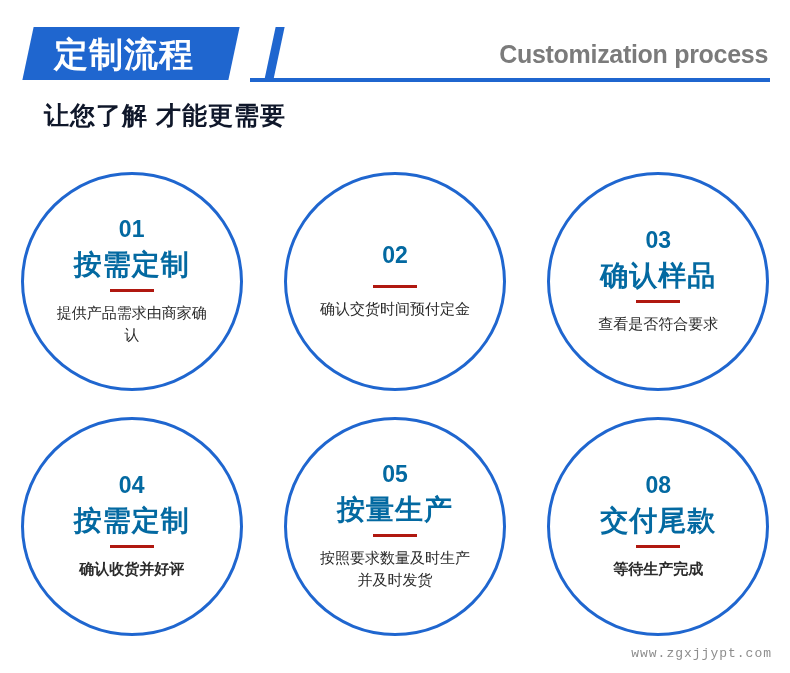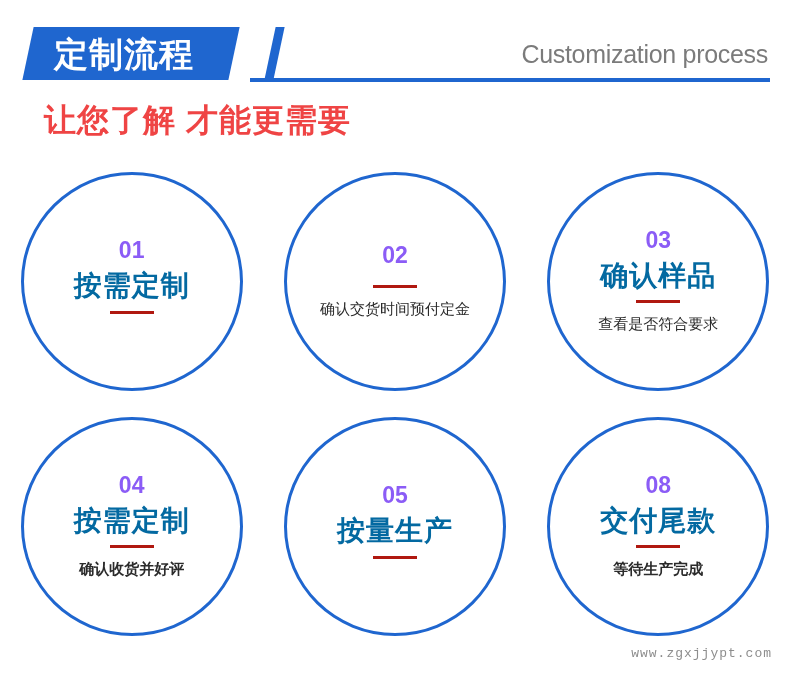--- a/index.html
+++ b/index.html
@@ -64,31 +64,31 @@
     height: 4px;
     background: #1f66cf;
   }
 
   .header-en {
     position: absolute;
     right: 22px;
     top: 40px;
     color: #7b7b7b;
     font-size: 25px;
-    font-weight: normal;
+    font-weight: bold;
     letter-spacing: -0.3px;
     white-space: nowrap;
   }
 
   .subtitle {
     position: absolute;
     left: 44px;
     top: 99px;
-    color: #ef4444;
-    font-size: 32px;
+    color: #0f172a;
+    font-size: 25px;
     font-weight: bold;
     letter-spacing: 1px;
     white-space: nowrap;
   }
 
   
   .steps {
     position: absolute;
     left: 0;
     top: 172px;
@@ -106,21 +106,21 @@
     border-radius: 50%;
     display: flex;
     flex-direction: column;
     align-items: center;
     justify-content: center;
     text-align: center;
     padding: 0 22px;
   }
 
   .num {
-    color: #8b5cf6;
+    color: #0369a1;
     font-size: 23px;
     font-weight: bold;
     line-height: 1;
     margin-bottom: 9px;
   }
 
   .title {
     color: #0369a1;
     font-size: 28px;
     font-weight: bold;
@@ -175,20 +175,21 @@
 </div>
 
 <div class="subtitle">让您了解  才能更需要</div>
 
 <div class="steps">
 
   <div class="circle">
     <div class="num">01</div>
     <div class="title">按需定制</div>
     <div class="divider"></div>
+    <div class="desc">提供产品需求由商家确认</div>
   </div>
 
   <div class="circle">
     <div class="num">02</div>
     <div class="divider"></div>
     <div class="desc">确认交货时间预付定金</div>
   </div>
 
   <div class="circle">
     <div class="num">03</div>
@@ -201,20 +202,21 @@
     <div class="num">04</div>
     <div class="title">按需定制</div>
     <div class="divider"></div>
     <div class="desc wide">确认收货并好评</div>
   </div>
 
   <div class="circle">
     <div class="num">05</div>
     <div class="title">按量生产</div>
     <div class="divider"></div>
+    <div class="desc">按照要求数量及时生产并及时发货</div>
   </div>
 
   <div class="circle">
     <div class="num">08</div>
     <div class="title">交付尾款</div>
     <div class="divider"></div>
     <div class="desc wide">等待生产完成</div>
   </div>
 
 </div>

